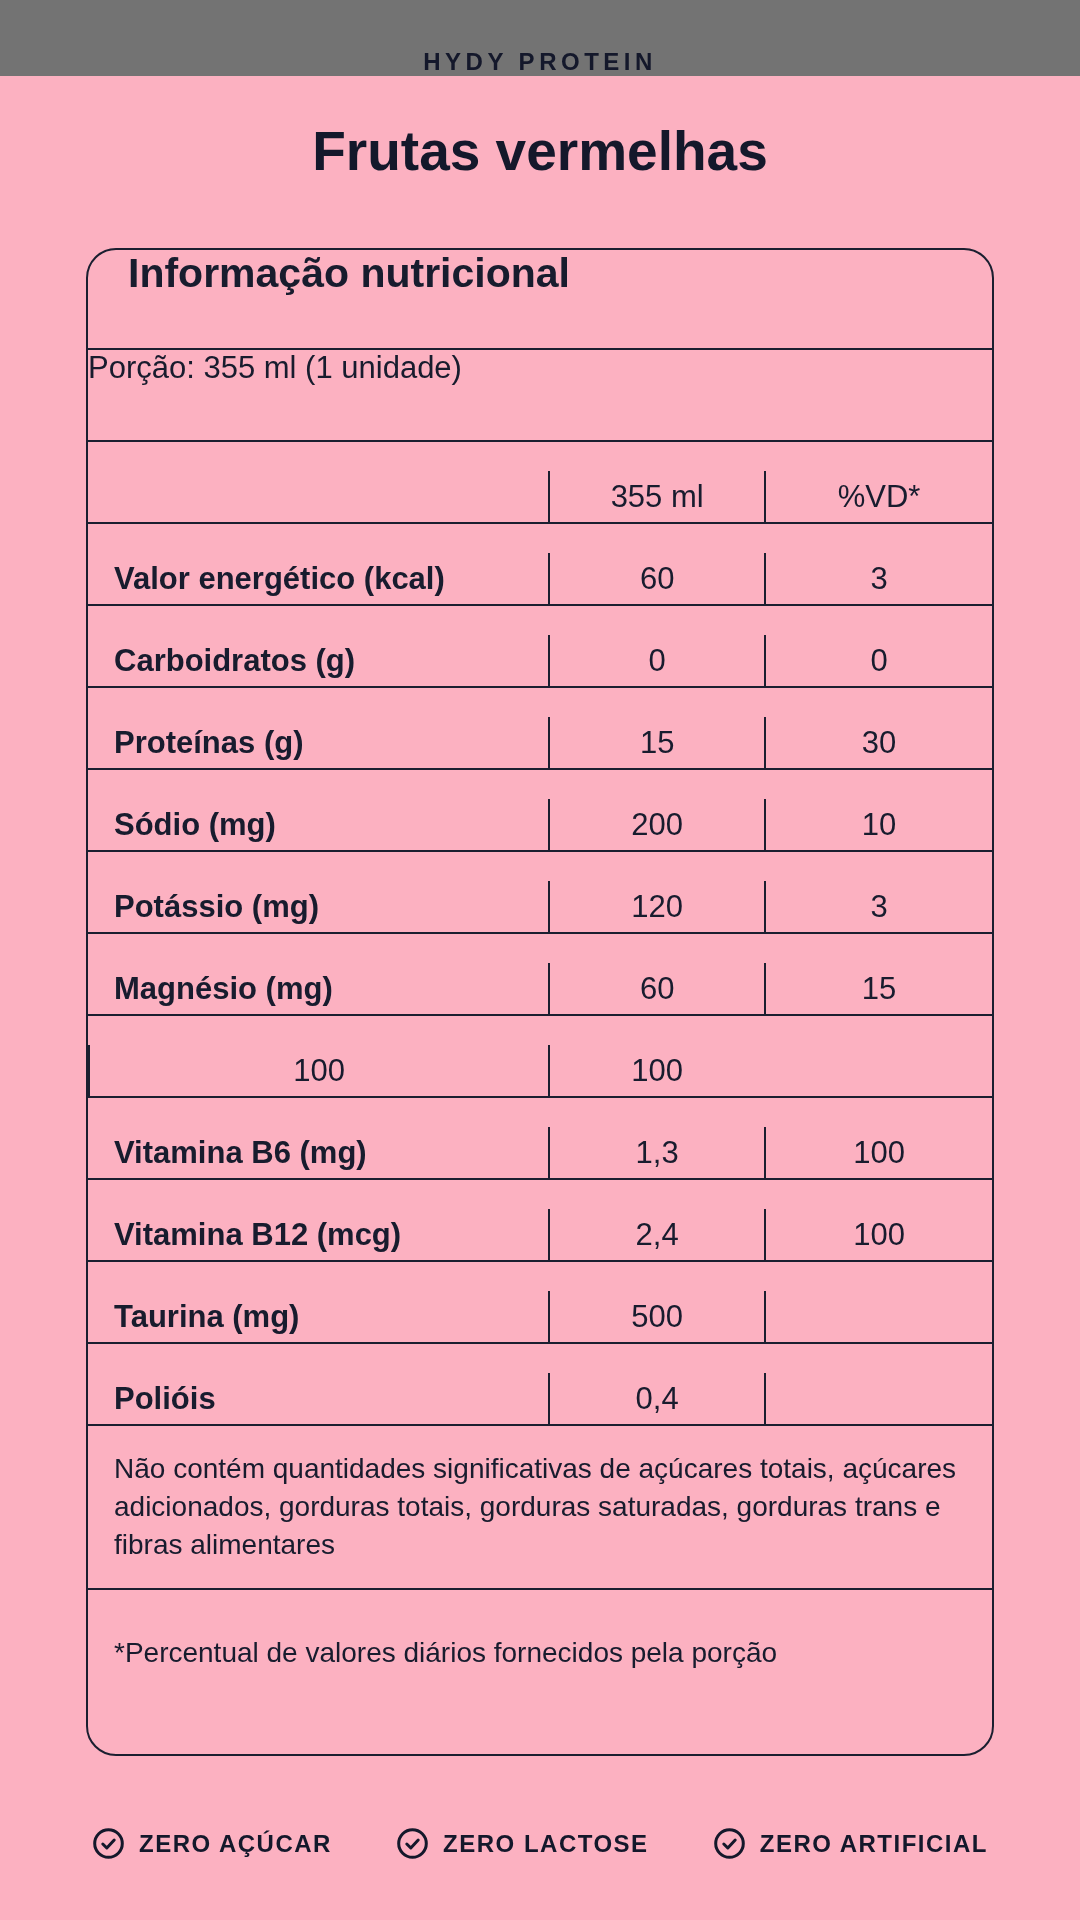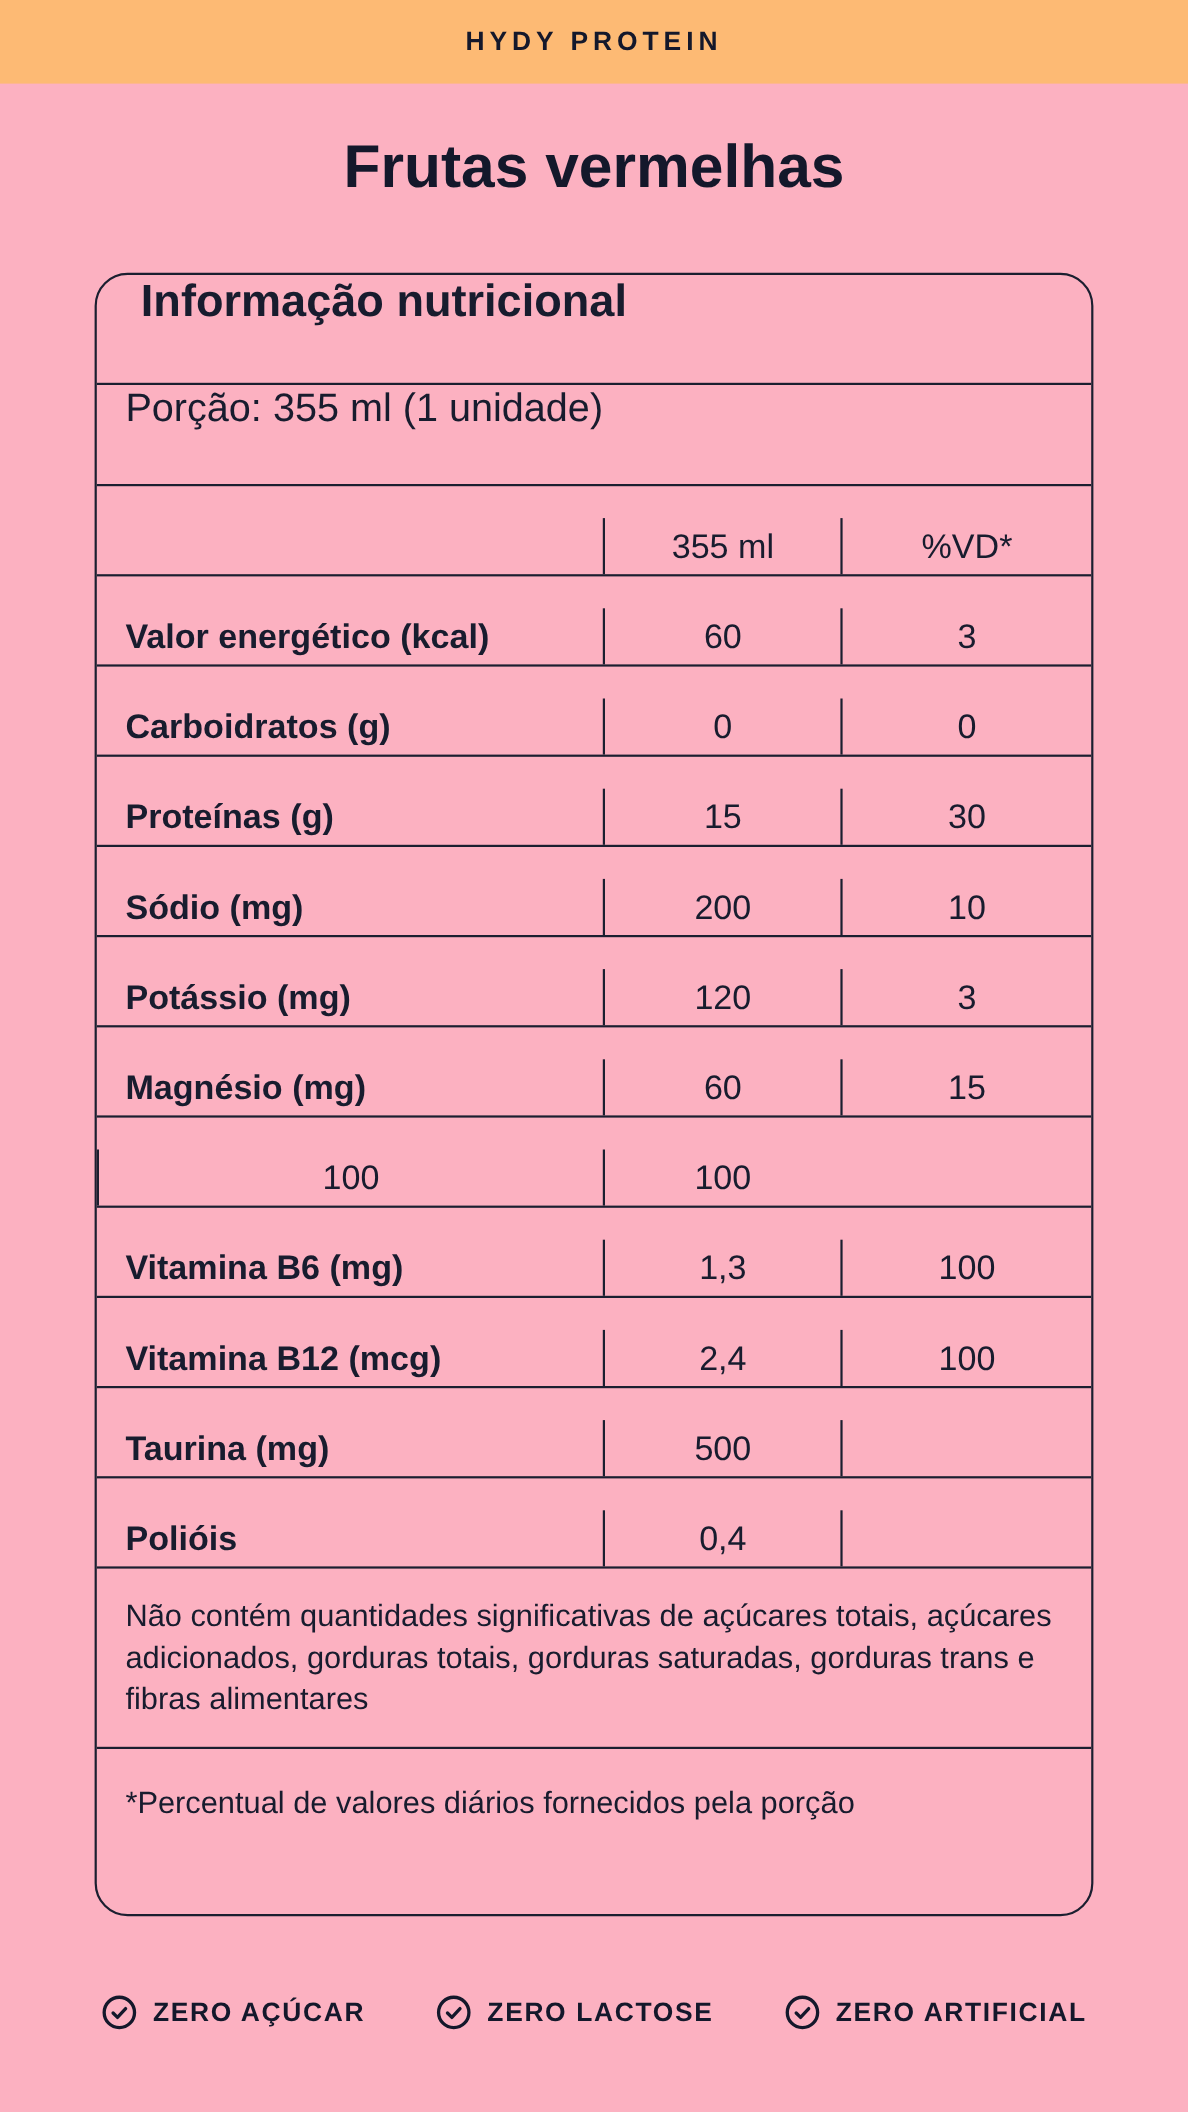--- a/index.html
+++ b/index.html
@@ -8,23 +8,23 @@
     width: 1080px;
     height: 1920px;
     background: #FCB1C1;
     font-family: "Liberation Sans", sans-serif;
     color: #181C2E;
     overflow: hidden;
   }
   .brand-bar {
     width: 100%;
     height: 76px;
-    background: #fdba74;
-    display: flex;
-    align-items: center;
+    background: #737373;
+    display: flex;
+    align-items: flex-end;
     justify-content: center;
   }
   .brand-bar .brand-label {
     font-size: 24px;
     font-weight: bold;
     letter-spacing: 4.5px;
     color: #14182B;
   }
   .flavor-title {
     margin-top: 44px;
@@ -55,22 +55,21 @@
     align-items: center;
     justify-content: center;
     font-size: 41px;
     font-weight: bold;
     margin-left: 40px;
   }
   .serving-row {
     min-height: 90px;
     display: flex;
     align-items: center;
-    padding-left: 26px;
-    font-size: 36px;
+    font-size: 31px;
   }
   .cell {
     align-self: stretch;
     display: flex;
     align-items: center;
     font-size: 31px;
     margin-top: 29px;
   }
   .cell.label {
     padding-left: 26px;
@@ -79,21 +78,21 @@
   .cell.val {
     justify-content: center;
     border-left: 2.5px solid #1B1F30;
   }
   .note-row, .footnote-row {
     font-size: 28px;
     line-height: 38px;
     padding: 24px 30px 24px 26px;
   }
   .footnote-row {
-    padding: 30px 30px 40px 26px;
+    padding: 44px 30px 40px 26px;
   }
   .badges {
     margin-top: 54px;
     padding: 0 92px;
     display: flex;
     justify-content: space-between;
     align-items: center;
   }
   .badge {
     display: flex;

